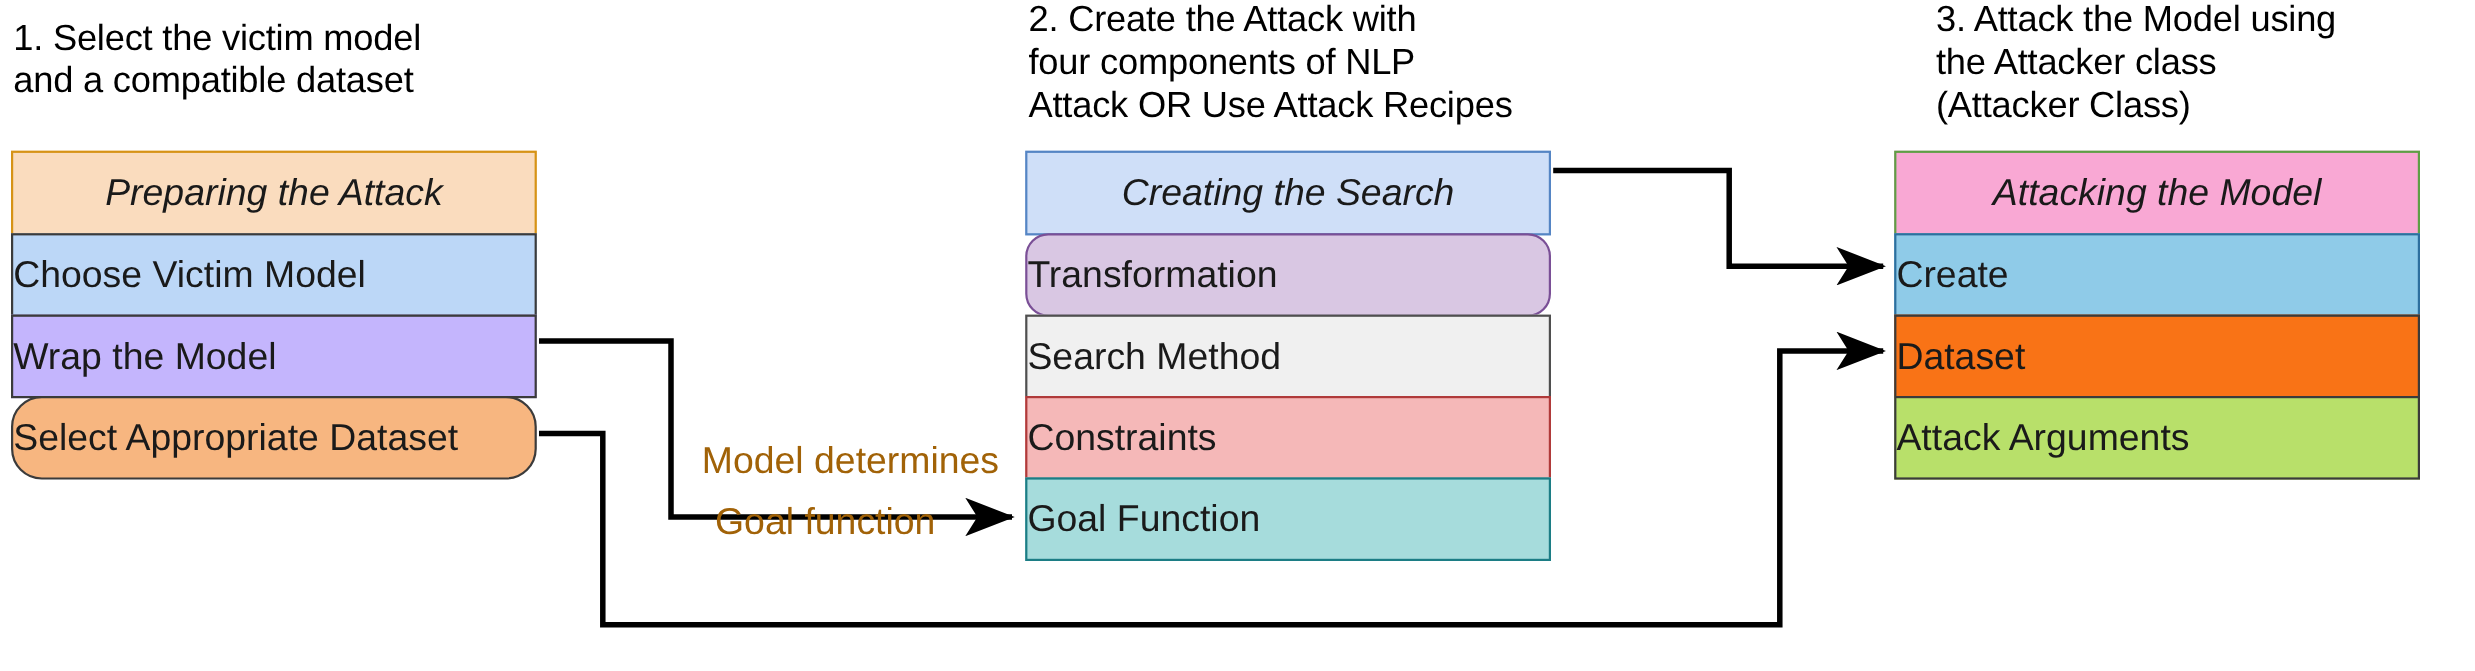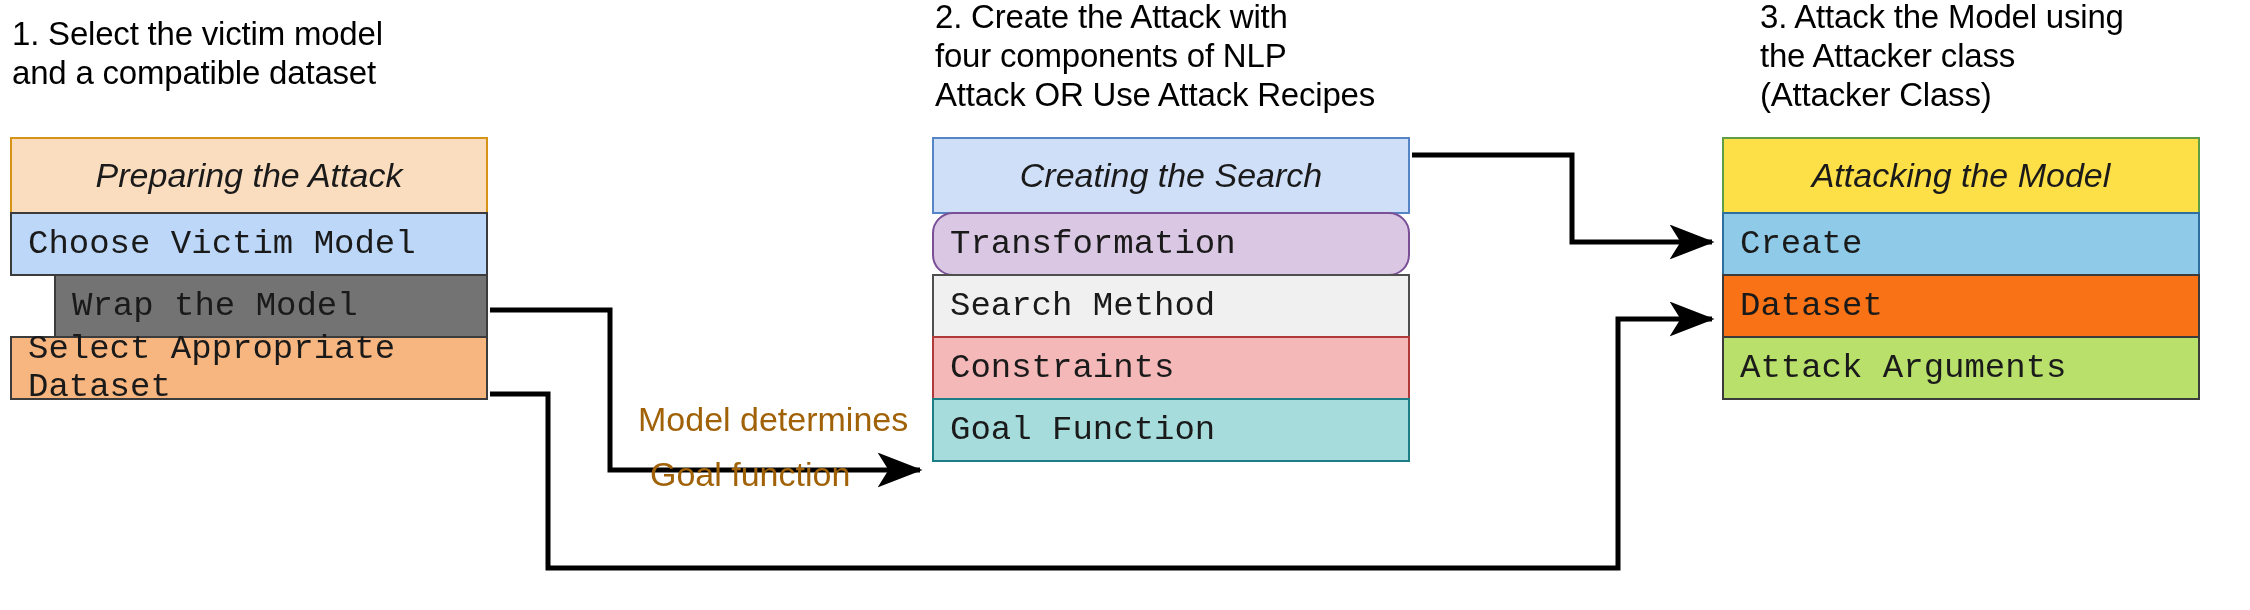--- a/index.html
+++ b/index.html
@@ -53,23 +53,21 @@
   }
   .cell:first-child { margin-top: 12px; }
 
   .cell.title {
     justify-content: center;
     font-style: italic;
     height: 77px;
   }
   .cell.item {
     justify-content: flex-start;
-    padding-left: 16px;
-    height: 64px;
-    font-family: Liberation Mono, monospace;
+    height: 76px;
   }
 
   
   #wires {
     position: absolute;
     left: 0;
     top: 0;
     width: 2250px;
     height: 610px;
     pointer-events: none;
@@ -103,42 +101,42 @@
 
     <path d="M 1412 155 L 1572 155 L 1572 242 L 1712 242" fill="none" stroke="#000000" stroke-width="5" marker-end="url(#arrowhead)"></path>
   </svg>
 
   <div class="col-heading" id="heading-1">1. Select the victim model
 and a compatible dataset</div>
 
   <div class="stack" id="stack-1">
     <div class="cell title" style="background:#fadcbe;border-color:#d69316;">Preparing the Attack</div>
     <div class="cell item" style="background:#bcd7f7;border-color:#3b3b3b;">Choose Victim Model</div>
-    <div class="cell item" style="background:#737373;border-color:#3b3b3b;margin-left:44px;">Wrap the Model</div>
-    <div class="cell item" style="background:#f7b680;border-color:#3b3b3b;">Select Appropriate Dataset</div>
+    <div class="cell item" style="background:#c4b5fd;border-color:#3b3b3b;">Wrap the Model</div>
+    <div class="cell item" style="background:#f7b680;border-color:#3b3b3b;border-radius:28px;">Select Appropriate Dataset</div>
   </div>
 
   <div class="col-heading" id="heading-2">2. Create the Attack with
 four components of NLP
 Attack OR Use Attack Recipes</div>
 
   <div class="stack" id="stack-2">
     <div class="cell title" style="background:#cfdff8;border-color:#5585c4;">Creating the Search</div>
     <div class="cell item" style="background:#d9c7e3;border-color:#7a4f96;border-radius:21px;">Transformation</div>
     <div class="cell item" style="background:#f0f0f0;border-color:#4f4f4f;">Search Method</div>
     <div class="cell item" style="background:#f5b8b8;border-color:#b03a3a;">Constraints</div>
     <div class="cell item" style="background:#a6dcdc;border-color:#1c7d85;">Goal Function</div>
   </div>
 
   <div class="col-heading" id="heading-3">3. Attack the Model using
 the Attacker class
 (Attacker Class)</div>
 
   <div class="stack" id="stack-3">
-    <div class="cell title" style="background:#fde047;border-color:#5f9e45;">Attacking the Model</div>
+    <div class="cell title" style="background:#f9a8d4;border-color:#5f9e45;">Attacking the Model</div>
     <div class="cell item" style="background:#8fcbe8;border-color:#2d6f9e;">Create</div>
     <div class="cell item" style="background:#f97316;border-color:#3b3b3b;">Dataset</div>
     <div class="cell item" style="background:#b8e06a;border-color:#3b3b3b;">Attack Arguments</div>
   </div>
 
   <div class="edge-label" id="edge-label-top">Model determines</div>
   <div class="edge-label" id="edge-label-bottom">Goal function</div>
 
 </div>
 

